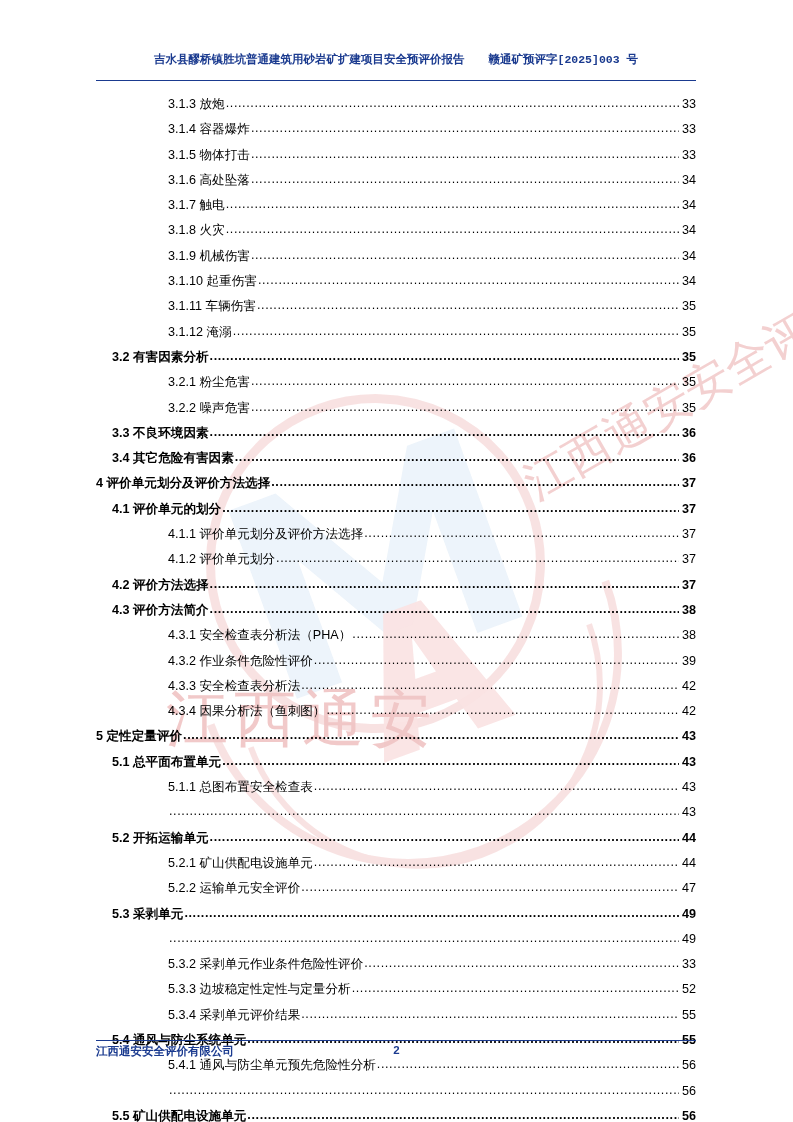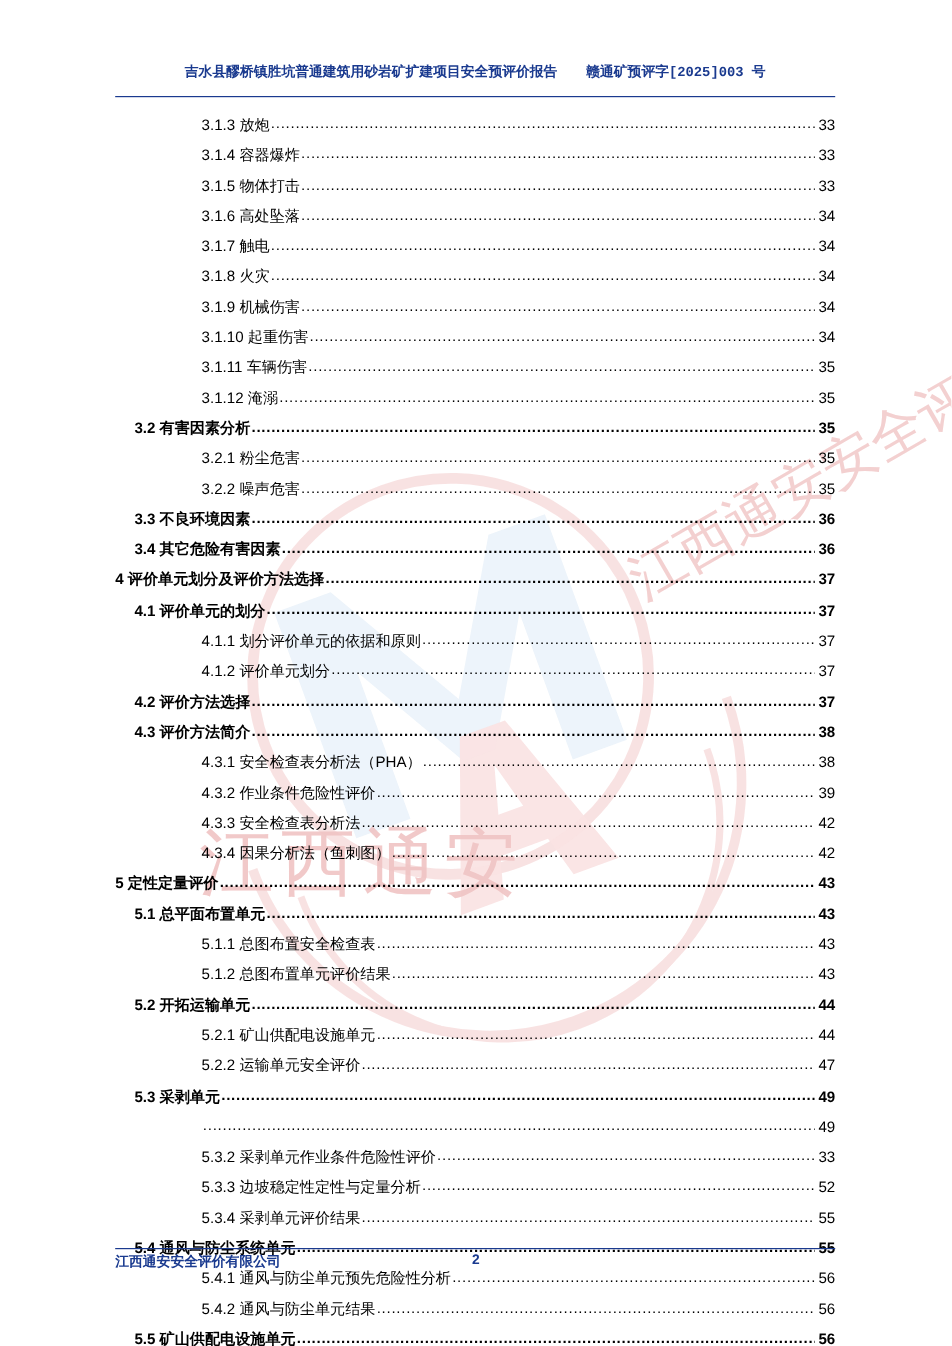--- a/index.html
+++ b/index.html
@@ -252,21 +252,21 @@
         <span class="toc-label">4 评价单元划分及评价方法选择</span>
         <span class="toc-dots">........................................................................................................................................................................................................</span>
         <span class="toc-page">37</span>
       </div>
       <div class="toc-row lvl2">
         <span class="toc-label">4.1 评价单元的划分</span>
         <span class="toc-dots">........................................................................................................................................................................................................</span>
         <span class="toc-page">37</span>
       </div>
       <div class="toc-row lvl3">
-        <span class="toc-label">4.1.1 划分评价单元的依据和原则</span>
+        <span class="toc-label">4.1.1 评价单元划分及评价方法选择</span>
         <span class="toc-dots">........................................................................................................................................................................................................</span>
         <span class="toc-page">37</span>
       </div>
       <div class="toc-row lvl3">
         <span class="toc-label">4.1.2 评价单元划分</span>
         <span class="toc-dots">........................................................................................................................................................................................................</span>
         <span class="toc-page">37</span>
       </div>
       <div class="toc-row lvl2">
         <span class="toc-label">4.2 评价方法选择</span>
@@ -307,21 +307,20 @@
         <span class="toc-label">5.1 总平面布置单元</span>
         <span class="toc-dots">........................................................................................................................................................................................................</span>
         <span class="toc-page">43</span>
       </div>
       <div class="toc-row lvl3">
         <span class="toc-label">5.1.1 总图布置安全检查表</span>
         <span class="toc-dots">........................................................................................................................................................................................................</span>
         <span class="toc-page">43</span>
       </div>
       <div class="toc-row lvl3">
-        <span class="toc-label">5.1.2 总图布置单元评价结果</span>
         <span class="toc-dots">........................................................................................................................................................................................................</span>
         <span class="toc-page">43</span>
       </div>
       <div class="toc-row lvl2">
         <span class="toc-label">5.2 开拓运输单元</span>
         <span class="toc-dots">........................................................................................................................................................................................................</span>
         <span class="toc-page">44</span>
       </div>
       <div class="toc-row lvl3">
         <span class="toc-label">5.2.1 矿山供配电设施单元</span>
@@ -361,21 +360,20 @@
         <span class="toc-label">5.4 通风与防尘系统单元</span>
         <span class="toc-dots">........................................................................................................................................................................................................</span>
         <span class="toc-page">55</span>
       </div>
       <div class="toc-row lvl3">
         <span class="toc-label">5.4.1 通风与防尘单元预先危险性分析</span>
         <span class="toc-dots">........................................................................................................................................................................................................</span>
         <span class="toc-page">56</span>
       </div>
       <div class="toc-row lvl3">
-        <span class="toc-label">5.4.2 通风与防尘单元结果</span>
         <span class="toc-dots">........................................................................................................................................................................................................</span>
         <span class="toc-page">56</span>
       </div>
       <div class="toc-row lvl2">
         <span class="toc-label">5.5 矿山供配电设施单元</span>
         <span class="toc-dots">........................................................................................................................................................................................................</span>
         <span class="toc-page">56</span>
       </div>
     </div>
 

